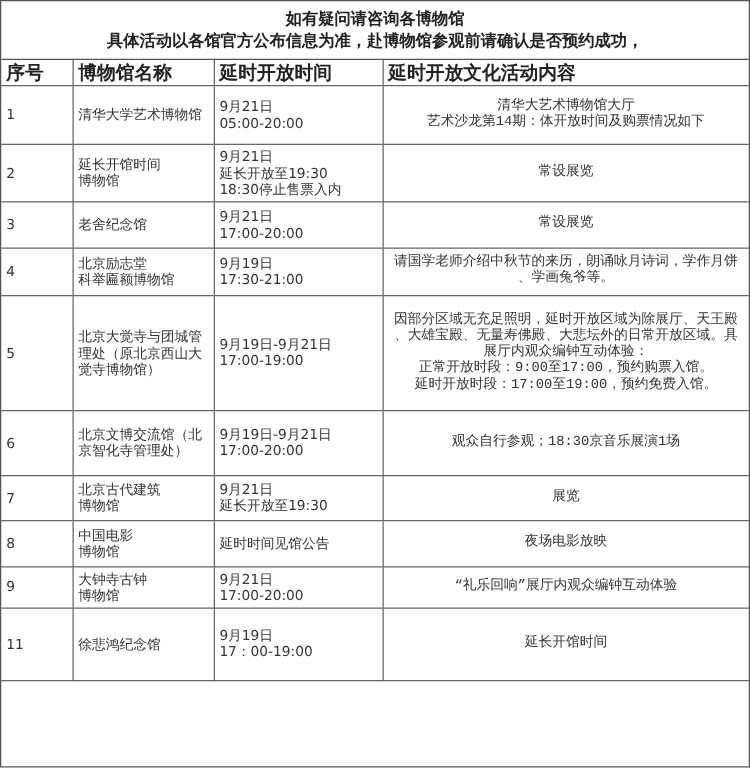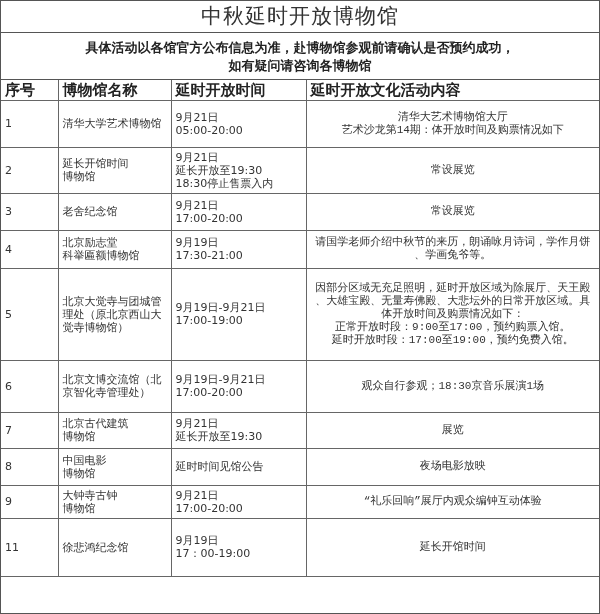--- a/index.html
+++ b/index.html
@@ -15,24 +15,23 @@
   th { font-size: 15px; font-weight: bold; height: 20px; line-height: 18px; color: #222; }
   td { font-size: 11px; line-height: 13px; color: #333; }
   td.activity { text-align: center; font-family: Liberation Mono, monospace; }
   td.num { font-size: 11px; }
   .line { display: block; }
 </style>
 </head>
 <body>
 
 <div class="sheet">
-  <div class="title">中秋延时开放博物馆</div>
   <div class="notice">
+    <span class="line">如有疑问请咨询各博物馆</span>
     <span class="line">具体活动以各馆官方公布信息为准，赴博物馆参观前请确认是否预约成功，</span>
-    <span class="line">如有疑问请咨询各博物馆</span>
   </div>
   <table>
     <colgroup>
       <col style="width:57px">
       <col style="width:113px">
       <col style="width:135px">
       <col style="width:293px">
     </colgroup>
     <thead>
       <tr>
@@ -107,21 +106,21 @@
             <span class="line">理处（原北京西山大</span>
             <span class="line">觉寺博物馆）</span>
           </td>
           <td>
             <span class="line">9月19日-9月21日</span>
             <span class="line">17:00-19:00</span>
           </td>
           <td class="activity">
             <span class="line">因部分区域无充足照明，延时开放区域为除展厅、天王殿</span>
             <span class="line">、大雄宝殿、无量寿佛殿、大悲坛外的日常开放区域。具</span>
-            <span class="line">体开放时间及购票情况如下：</span>
+            <span class="line">展厅内观众编钟互动体验：</span>
             <span class="line">正常开放时段：9:00至17:00，预约购票入馆。</span>
             <span class="line">延时开放时段：17:00至19:00，预约免费入馆。</span>
           </td>
         </tr>
         <tr style="height: 52px;">
           <td class="num">6</td>
           <td>
             <span class="line">北京文博交流馆（北</span>
             <span class="line">京智化寺管理处）</span>
           </td>

